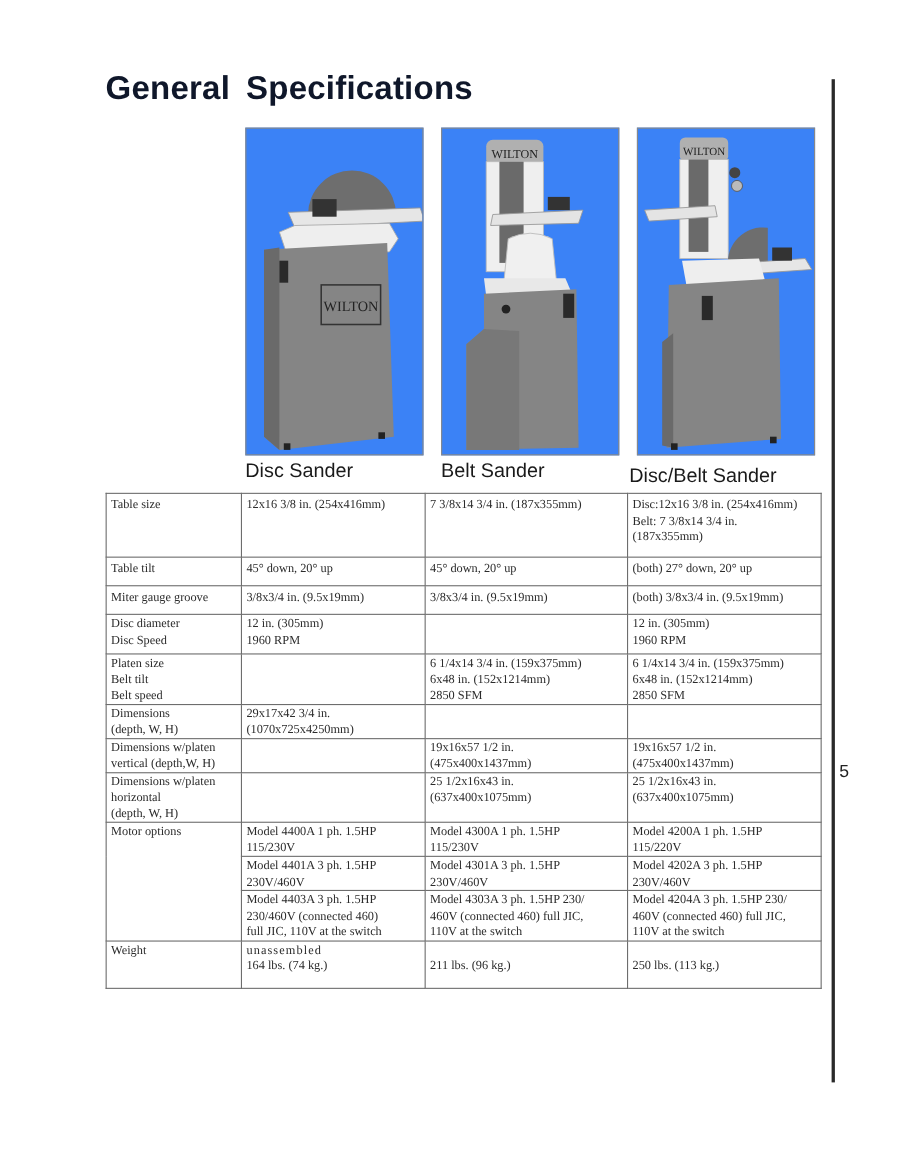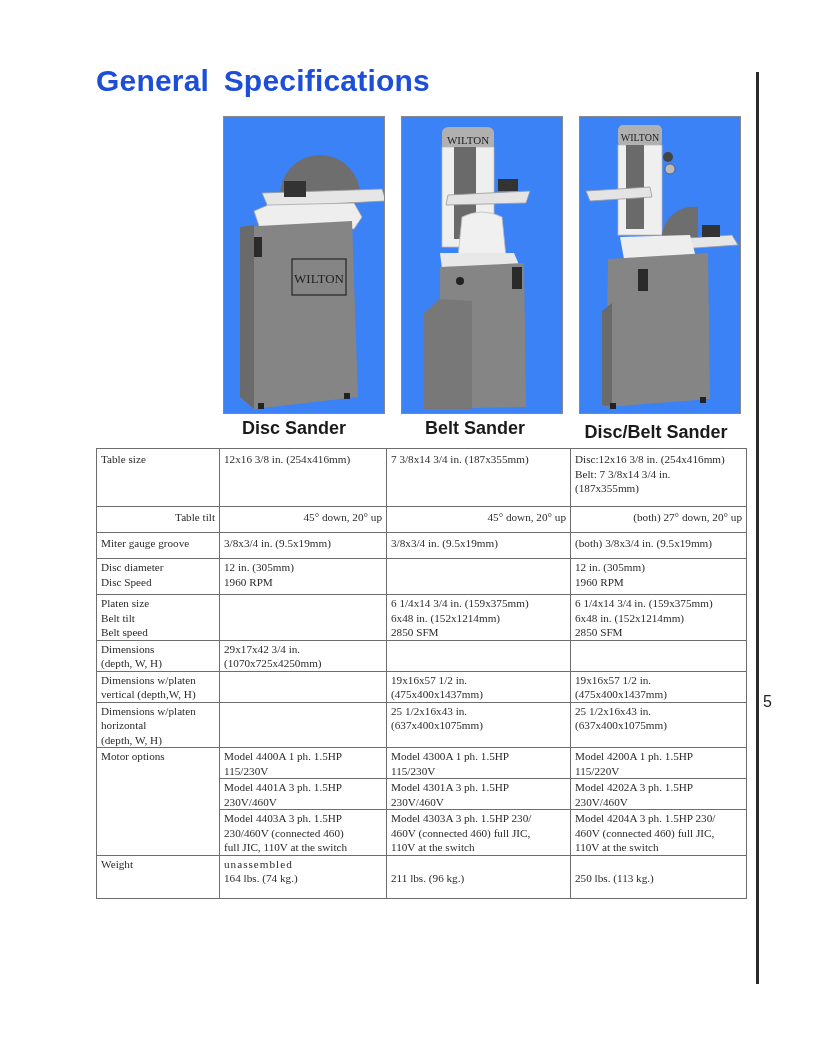--- a/index.html
+++ b/index.html
@@ -1,27 +1,27 @@
 <!DOCTYPE html>
 <html><head>
 <meta charset="utf-8">
 <style>
   html, body { margin: 0; padding: 0; background: #ffffff; }
   body { width: 816px; height: 1056px; position: relative; overflow: hidden;
          font-family: "Liberation Sans", sans-serif; color: #1e1e1e; }
   .title { position: absolute; left: 96px; top: 64px; font-size: 30px; font-weight: bold;
-           letter-spacing: 0.2px; word-spacing: 6px; color: #1d4ed8; margin: 0; text-align: center; }
+           letter-spacing: 0.2px; word-spacing: 6px; color: #0f172a; margin: 0; text-align: center; }
   .vrule { position: absolute; left: 756px; top: 72px; width: 3px; height: 912px; background: #2a2a2a; }
   .pagenum { position: absolute; left: 763px; top: 693px; font-size: 16px; color: #222; }
 
   .photo { position: absolute; top: 116px; width: 160px; height: 296px; border: 1px solid #888;
            background: #3b82f6; overflow: hidden; }
   .photo svg { width: 100%; height: 100%; display: block; }
-  .caption { position: absolute; top: 418px; font-size: 18px; font-weight: bold; color: #1a1a1a;
-             text-align: center; }
+  .caption { position: absolute; top: 418px; font-size: 18px; font-weight: normal; color: #1a1a1a;
+             }
 
   table.specs { position: absolute; left: 96px; top: 448px; width: 650px; border-collapse: collapse;
                 font-size: 11.2px; line-height: 14.5px; color: #2b2b2b; table-layout: fixed; font-family: Liberation Serif, serif; }
   table.specs td { border: 1px solid #6d6d6d; vertical-align: top; padding: 1px 4px 0 4px; }
   table.specs col.c0 { width: 123px; } table.specs col.c1 { width: 167px; }
   table.specs col.c2 { width: 184px; } table.specs col.c3 { width: 176px; }
   .line { display: block; white-space: nowrap; }
   .padtop { padding-top: 3px !important; }
 </style>
 </head>
@@ -108,21 +108,21 @@
         </td>
         <td class="padtop">
           <span class="line">7 3/8x14 3/4 in. (187x355mm)</span>
         </td>
         <td class="padtop">
           <span class="line">Disc:12x16 3/8 in. (254x416mm)</span>
           <span class="line">Belt: 7 3/8x14 3/4 in.</span>
           <span class="line">(187x355mm)</span>
         </td>
       </tr>
-      <tr style="height: 26px; text-align: right;">
+      <tr style="height: 26px;">
         <td class="padtop">
           <span class="line">Table tilt</span>
         </td>
         <td class="padtop">
           <span class="line">45° down, 20° up</span>
         </td>
         <td class="padtop">
           <span class="line">45° down, 20° up</span>
         </td>
         <td class="padtop">

